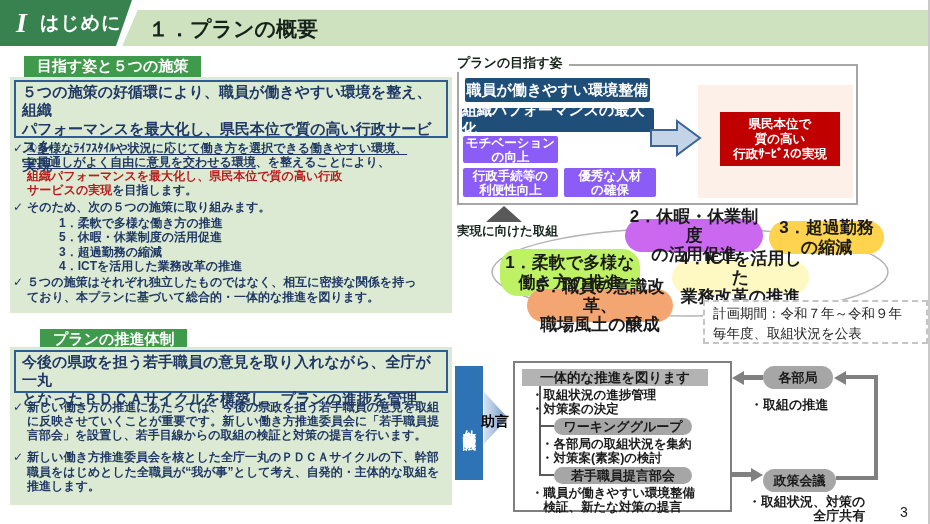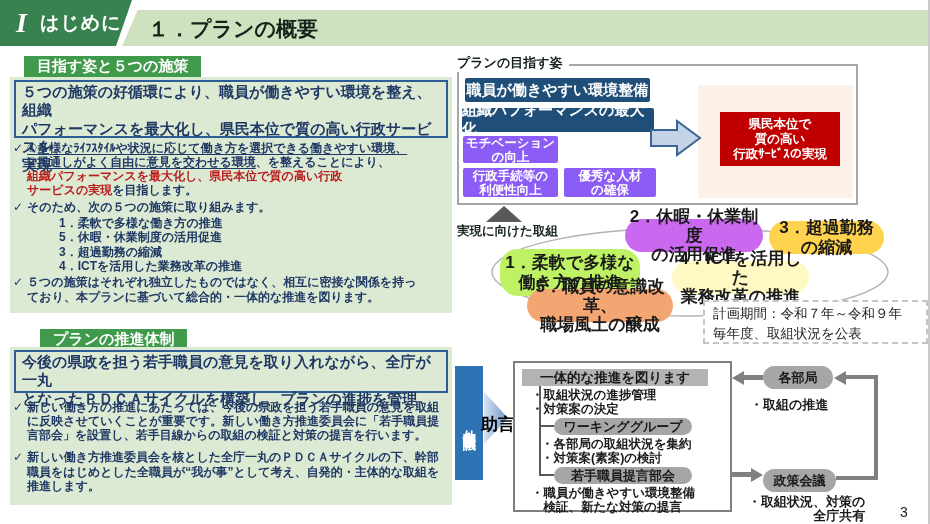--- a/index.html
+++ b/index.html
@@ -44,21 +44,21 @@
   .up-tri{left:486px;top:206px;width:0;height:0;border-left:18px solid transparent;border-right:18px solid transparent;
           border-bottom:16px solid #595959;}
   .act-label{left:457px;top:223px;font-size:12.5px;font-weight:bold;color:#15231a;}
   .pill{border-radius:18px;display:flex;align-items:center;justify-content:center;text-align:center;
         font-size:17px;font-weight:bold;color:#1a1a1a;line-height:1.12;}
   .period{left:703px;top:300px;width:225px;height:44px;border:2px dashed #c4c4c4;background:#fff;box-sizing:border-box;
           font-size:13.5px;color:#262626;line-height:1.5;padding:2px 8px;}
   
   .advisory{left:455px;top:366px;width:28px;height:114px;background:#2e74b5;color:#fff;font-weight:bold;font-size:13px;
             writing-mode:vertical-rl;text-orientation:upright;display:flex;align-items:center;justify-content:center;letter-spacing:1px;}
-  .advice{left:481px;top:413px;font-size:17px;font-weight:bold;color:#000;}
+  .advice{left:481px;top:413px;font-size:14px;font-weight:bold;color:#000;}
   .orgbox{left:513px;top:361px;width:219px;height:151px;border:2px solid #7f7f7f;background:#fff;box-sizing:border-box;}
   .orgbar{left:7px;top:6px;width:186px;height:17px;background:#b3b3b3;font-size:13.5px;font-weight:bold;color:#1a1a1a;
           display:flex;align-items:center;justify-content:center;}
   .orgtxt{font-size:12.5px;font-weight:600;color:#1a1a1a;line-height:1.1;}
   .gpill{background:#a6a6a6;border-radius:10px;display:flex;align-items:center;justify-content:center;
          font-size:13px;font-weight:bold;color:#1a1a1a;font-family:Liberation Serif, serif;}
   .tree{background:#595959;}
   .gbar{background:#808080;}
   .arrow-l{width:0;height:0;border-top:7px solid transparent;border-bottom:7px solid transparent;border-right:12px solid #808080;}
   .arrow-r{width:0;height:0;border-top:7px solid transparent;border-bottom:7px solid transparent;border-left:12px solid #808080;}

